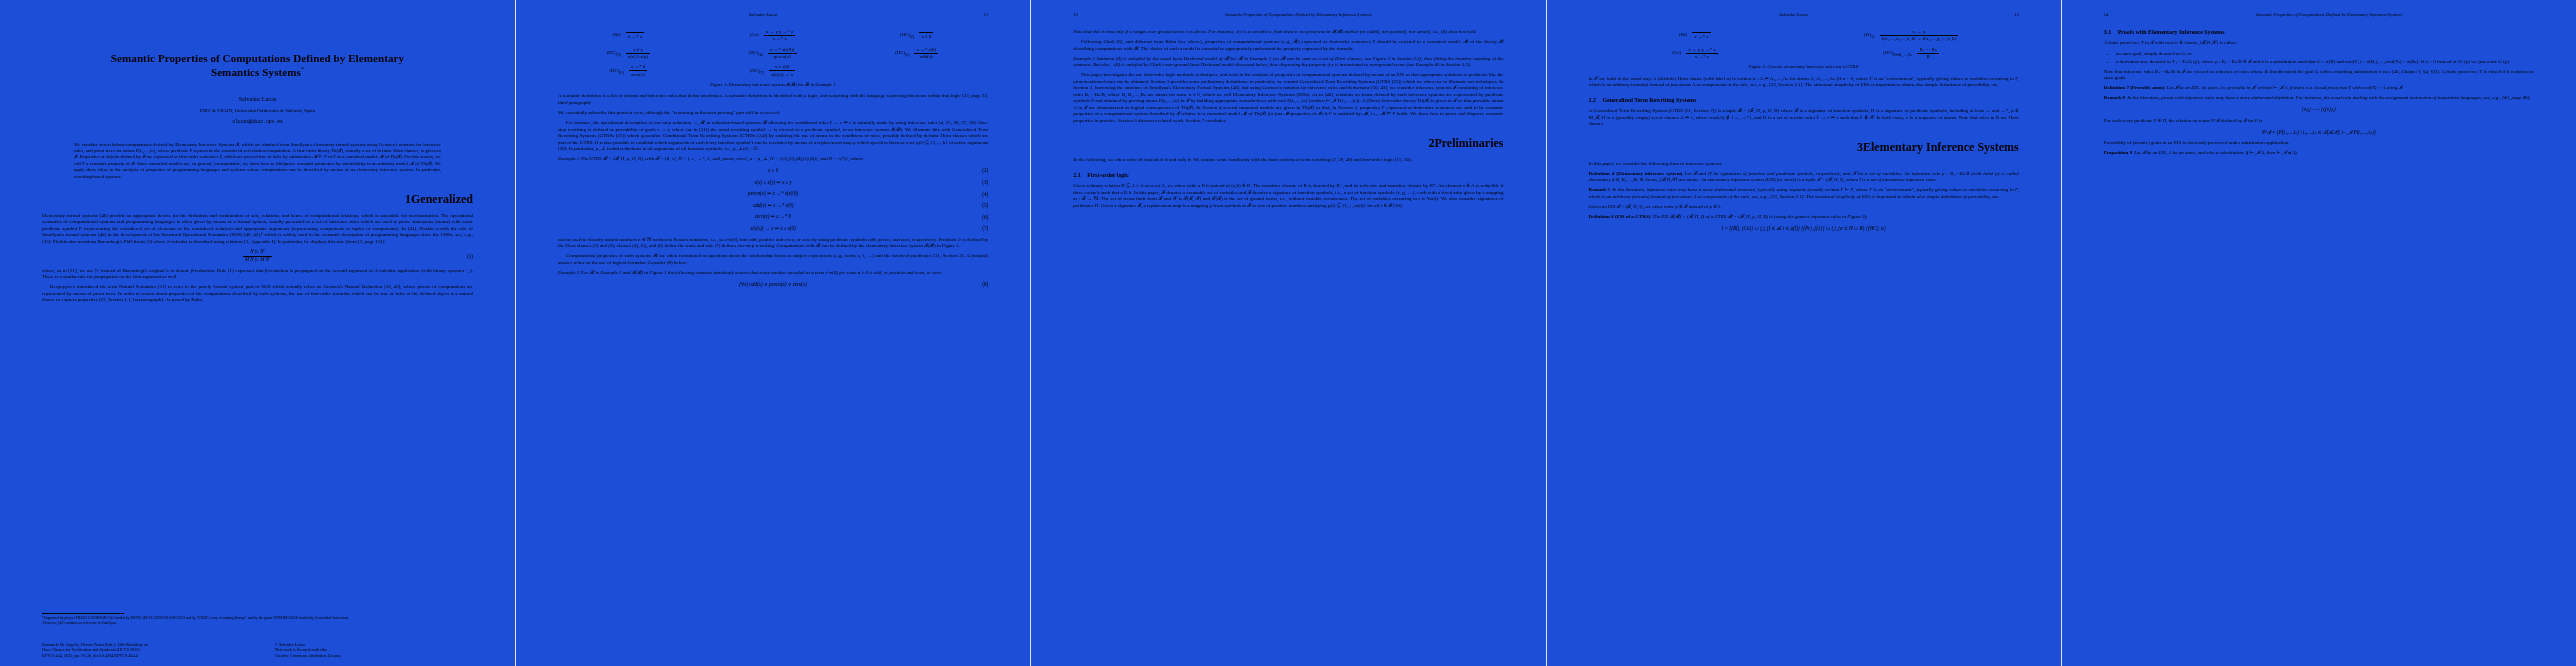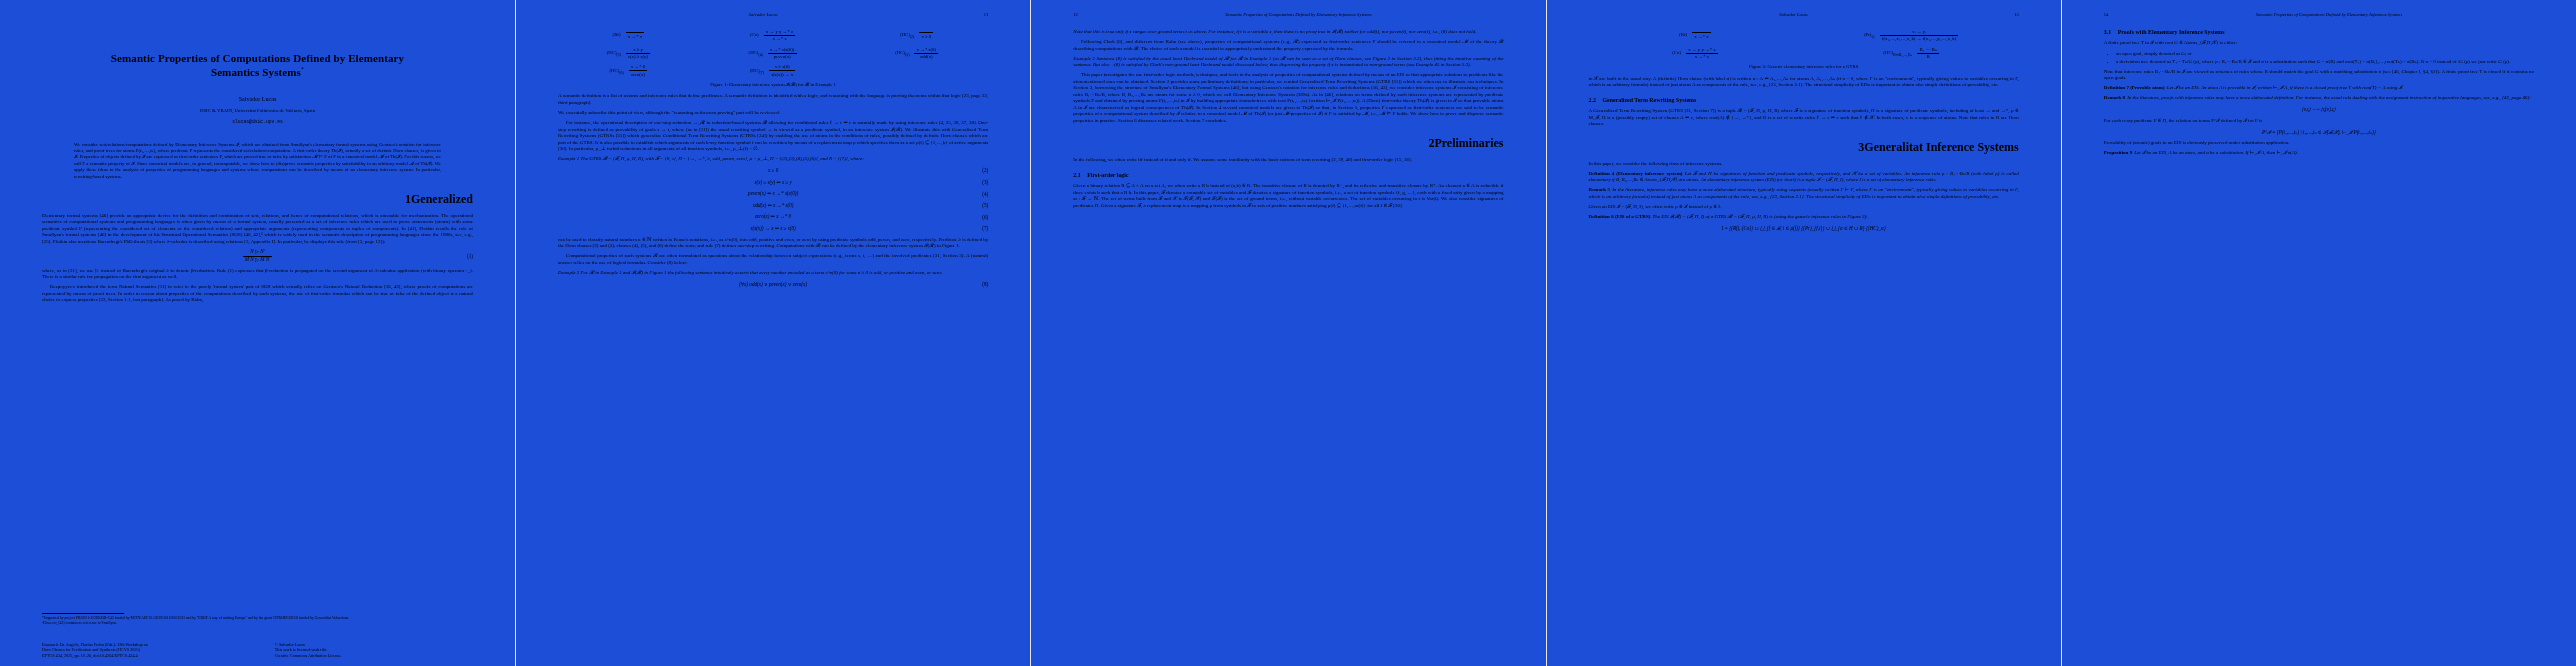--- a/index.html
+++ b/index.html
@@ -375,21 +375,21 @@
       </div>
 
       <p class="noind">in 𝓧 are built in the usual way. A (definite) Horn clause (with label α) is written α : A ⇐ A₁,…,Aₙ for atoms A, A₁,…,Aₙ (if n = 0, where Γ is an "environment", typically giving values to variables occurring in Γ, which is an arbitrary formula) instead of just atoms A as components of the rule, see, e.g., [23, Section 2.1]. The structural simplicity of EISs is important to obtain also simple definitions of provability, etc.</p>
 
       <h2 class="sub">
         <span class="num">2.2</span><span>Generalized Term Rewriting Systems</span>
       </h2>
       <p class="noind">A Generalized Term Rewriting System (GTRS [31, Section 7]) is a tuple 𝓡 = (𝓕, Π, μ, H, R) where 𝓕 is a signature of function symbols, Π is a signature of predicate symbols, including at least → and →*, μ ∈ M_𝓕, H is a (possibly empty) set of clauses A ⇐ c, where root(A) ∉ {→, →*}, and R is a set of rewrite rules ℓ → r ⇐ c such that ℓ ∉ 𝓧. In both cases, c is a sequence of atoms. Note that rules in R are Horn clauses.</p>
 
       <h1 class="sec">
-        <span class="num">3</span><span>Generalitat Inference Systems</span>
+        <span class="num">3</span><span>Elementary Inference Systems</span>
       </h1>
       <p class="noind">In this paper, we consider the following class of inference systems.</p>
 
       <p class="thm">
         <span class="lead">Definition 4 (Elementary inference system)</span><span>Let 𝓕 and Π be signatures of function and predicate symbols, respectively, and 𝓧 be a set of variables. An inference rule ρ : B₁⋯Bₙ/B (with label ρ) is called elementary if B, B₁,…,Bₙ ∈ Atoms_{𝓕,Π,𝓧} are atoms. An elementary inference system (EIS) for short) is a tuple 𝓘 = (𝓕, Π, I), where I is a set of elementary inference rules.</span>
       </p>
 
       <p class="thm">
         <span class="lead">Remark 5</span><span>In the literature, inference rules may have a more elaborated structure, typically using sequents (usually written Γ ⊢ F, where Γ is an "environment", typically giving values to variables occurring in F, which is an arbitrary formula) instead of just atoms A as components of the rule, see, e.g., [23, Section 2.1]. The structural simplicity of EISs is important to obtain also simple definitions of provability, etc.</span>
       </p>

